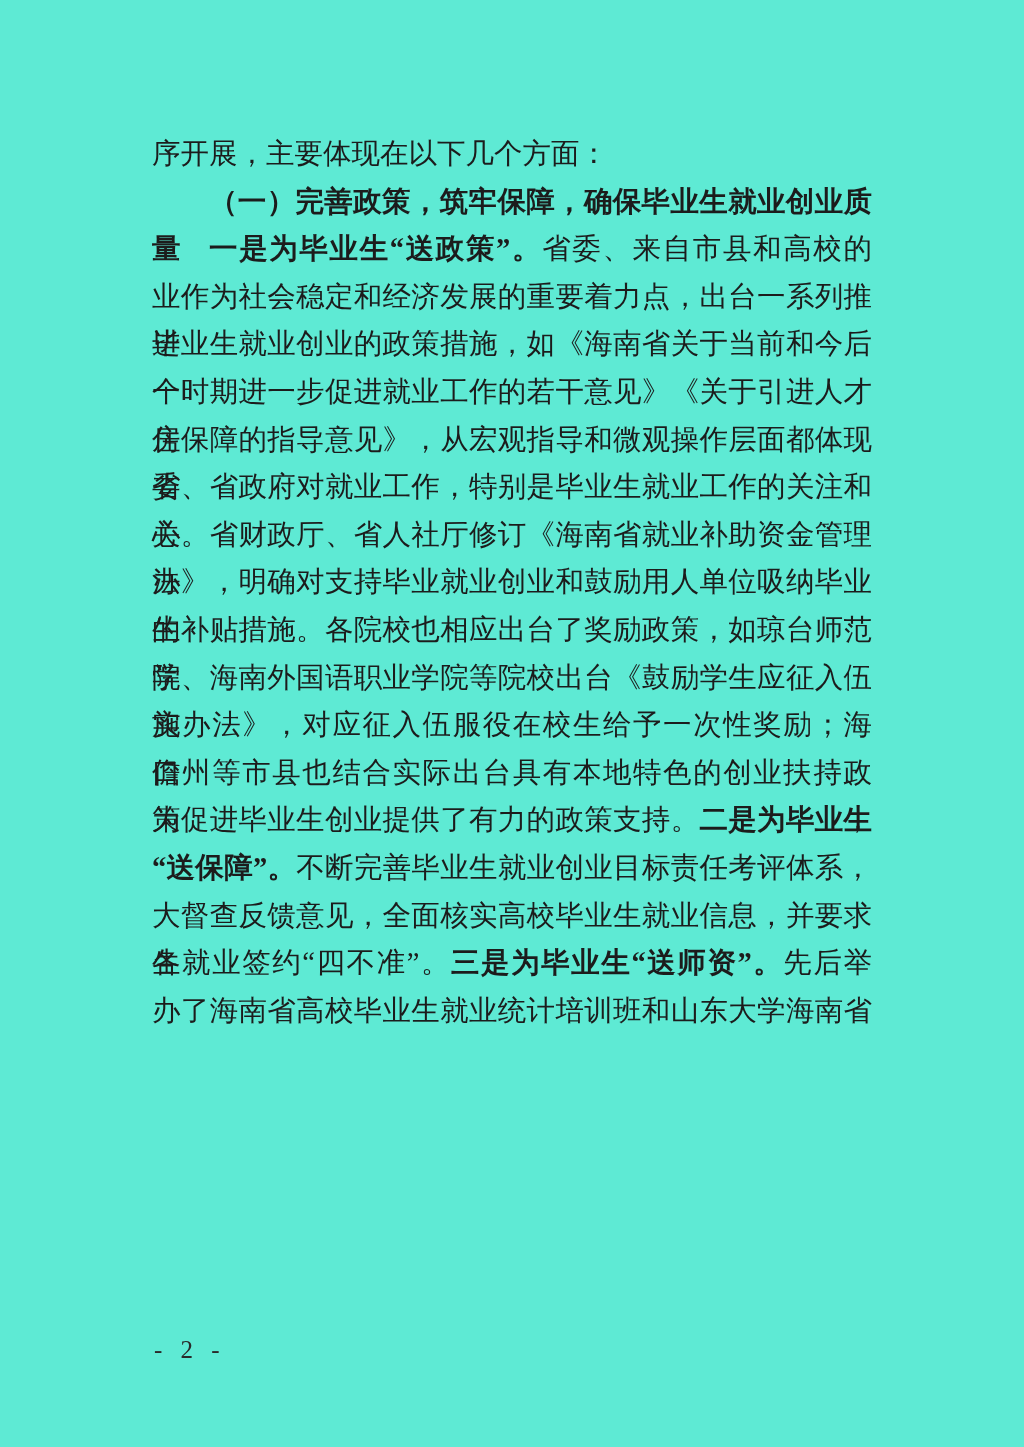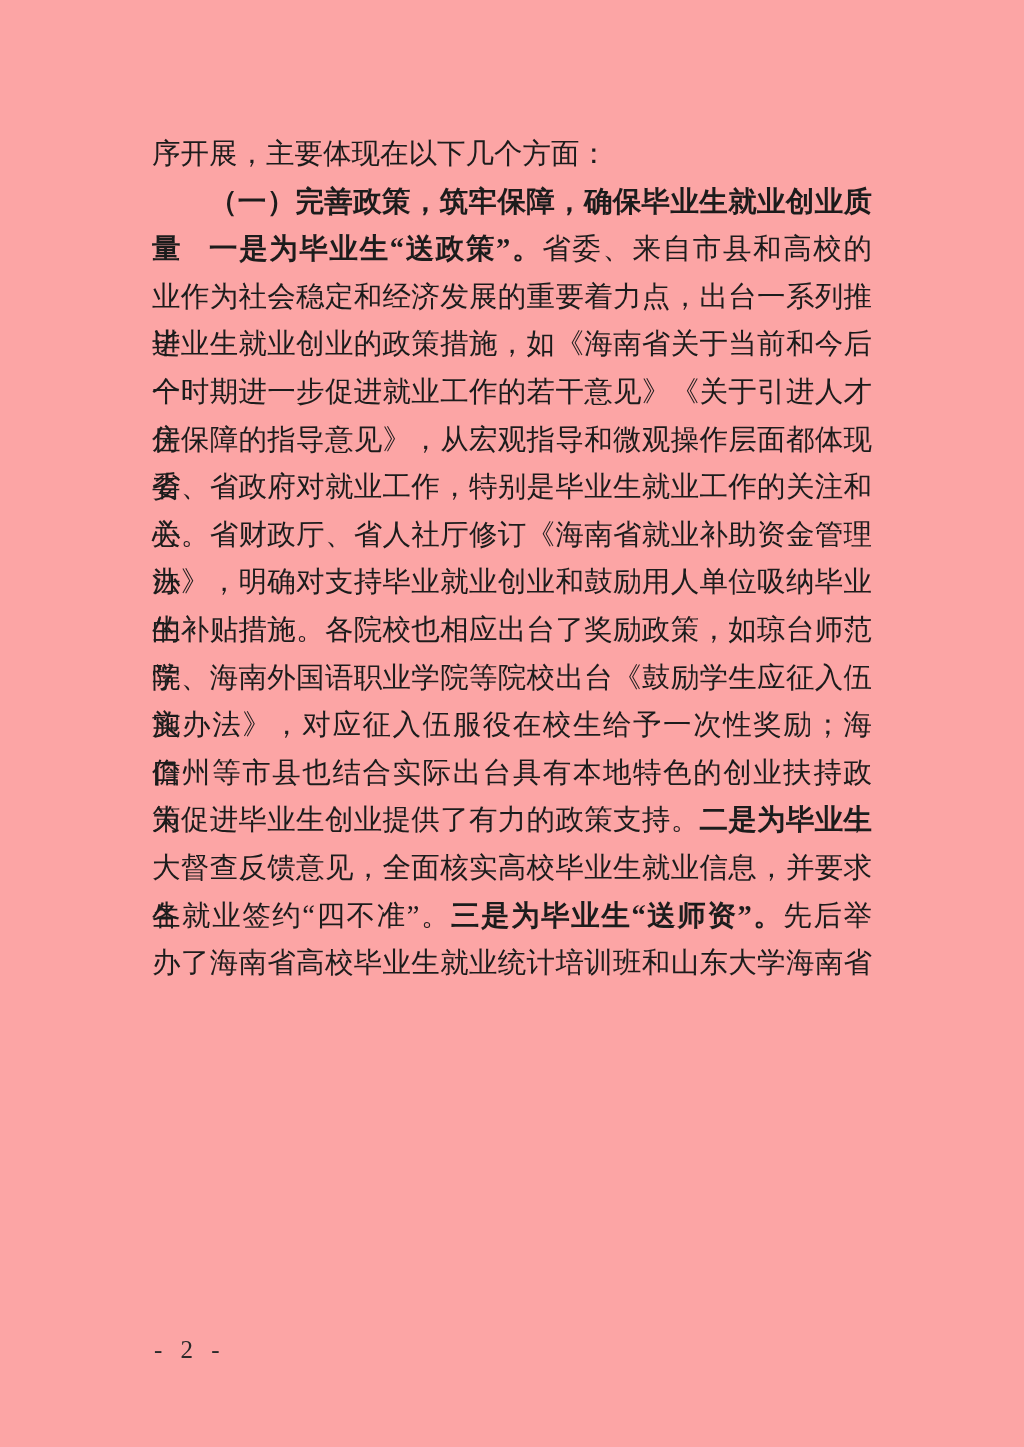--- a/index.html
+++ b/index.html
@@ -5,21 +5,21 @@
   html, body {
     margin: 0;
     padding: 0;
     background: #9a9a9a;
   }
   .page {
     position: relative;
     width: 1024px;
     height: 1447px;
     margin: 0 auto;
-    background: #fca5a5;
+    background: #5eead4;
     overflow: hidden;
     font-family: "Liberation Serif", "DejaVu Serif", serif;
     color: #1c1c1c;
   }
   .doc-body {
     position: absolute;
     left: 152px;
     top: 130px;
     width: 720px;
   }
@@ -64,18 +64,19 @@
       <div class="line justify"><span>个时期进一步促进就业工作的若干意见》《关于引进人才住</span></div>
       <div class="line justify"><span>房保障的指导意见》，从宏观指导和微观操作层面都体现省</span></div>
       <div class="line justify"><span>委、省政府对就业工作，特别是毕业生就业工作的关注和关</span></div>
       <div class="line justify"><span>心。省财政厅、省人社厅修订《海南省就业补助资金管理办</span></div>
       <div class="line justify"><span>法》，明确对支持毕业就业创业和鼓励用人单位吸纳毕业生</span></div>
       <div class="line justify"><span>的补贴措施。各院校也相应出台了奖励政策，如琼台师范学</span></div>
       <div class="line justify"><span>院、海南外国语职业学院等院校出台《鼓励学生应征入伍实</span></div>
       <div class="line justify"><span>施办法》，对应征入伍服役在校生给予一次性奖励；海口、</span></div>
       <div class="line justify"><span>儋州等市县也结合实际出台具有本地特色的创业扶持政策，</span></div>
       <div class="line justify"><span>为促进毕业生创业提供了有力的政策支持。</span><span class="seg-bold">二是为毕业生</span></div>
+      <div class="line justify"><span class="seg-bold">“送保障”。</span><span>不断完善毕业生就业创业目标责任考评体系，</span></div>
       <div class="line justify"><span>大督查反馈意见，全面核实高校毕业生就业信息，并要求各</span></div>
       <div class="line justify"><span>生就业签约“四不准”。</span><span class="seg-bold">三是为毕业生“送师资”。</span><span>先后举</span></div>
       <div class="line justify"><span>办了海南省高校毕业生就业统计培训班和山东大学海南省</span></div>
     </div>
   <div class="footer">- 2 -</div>
 </div>
 
 </body></html>

